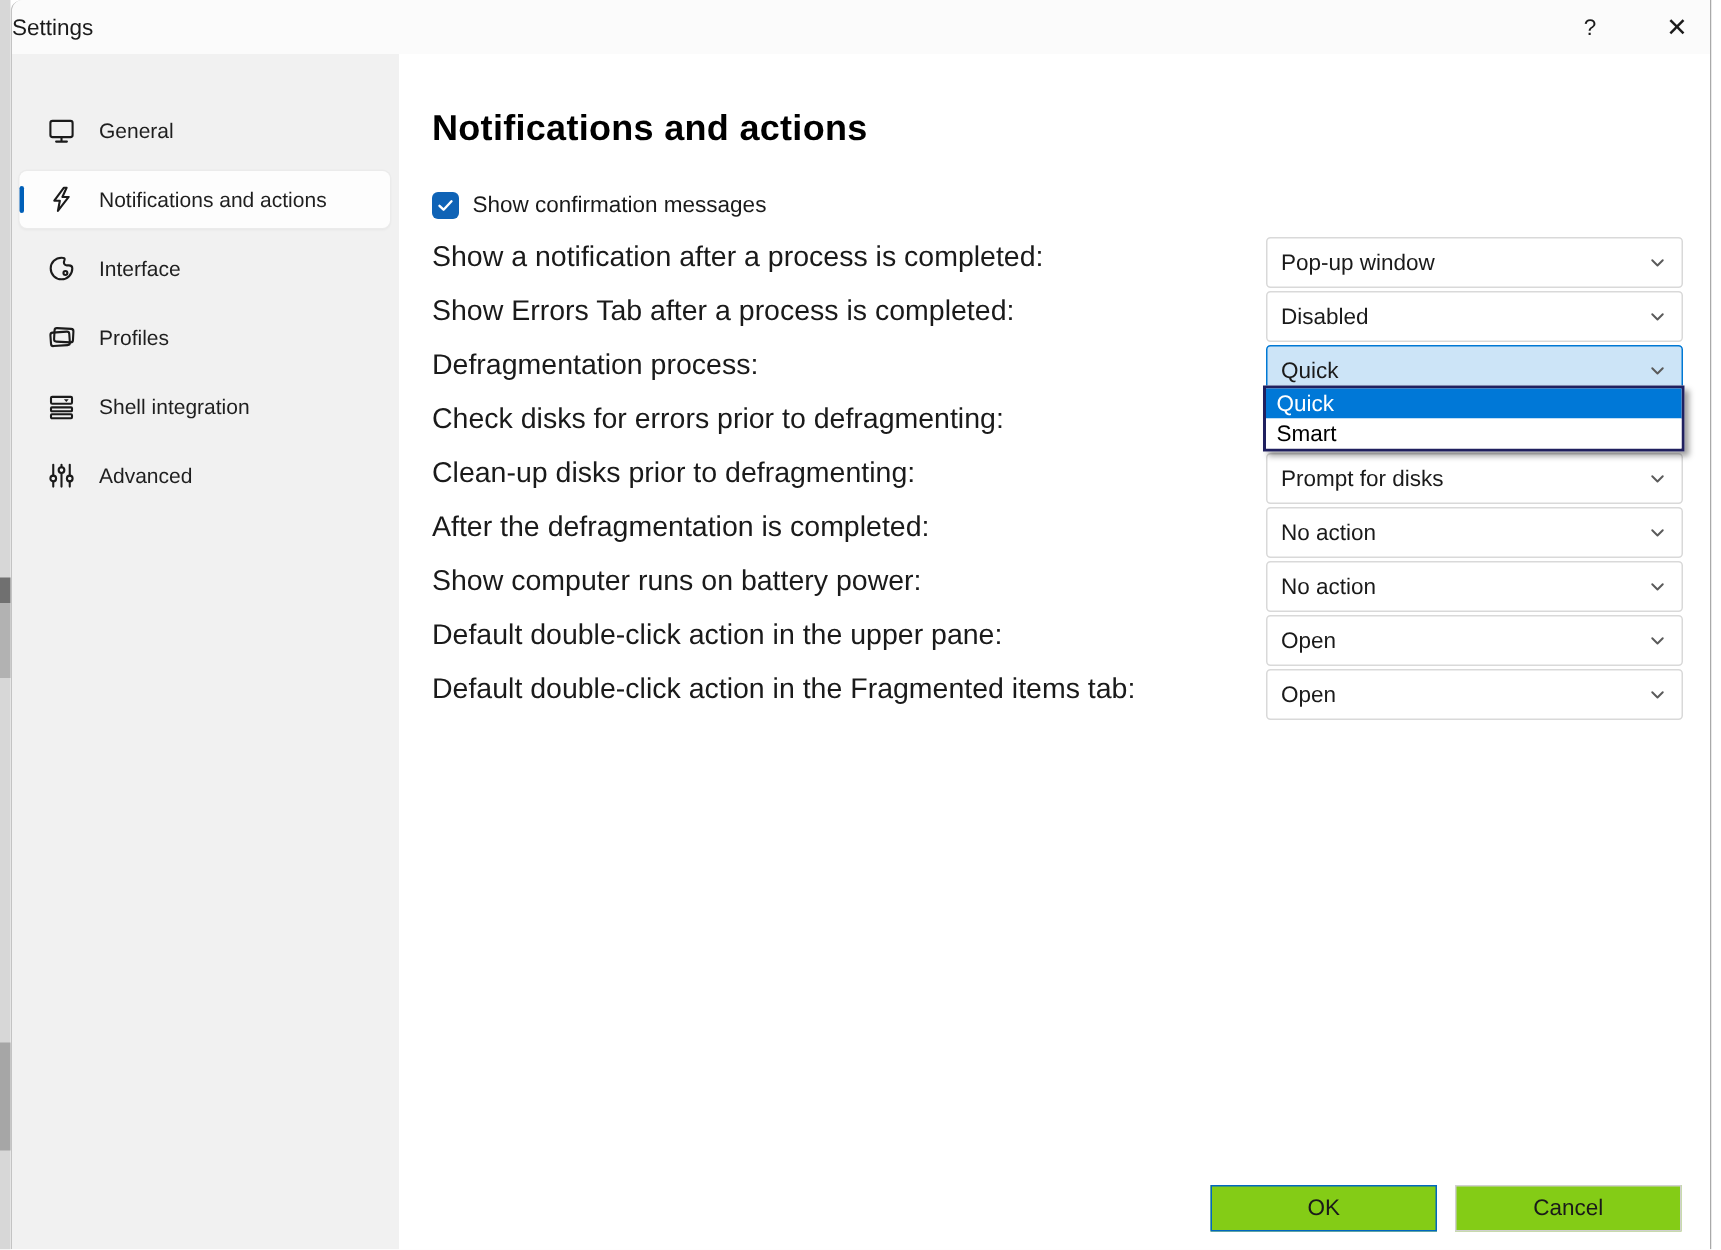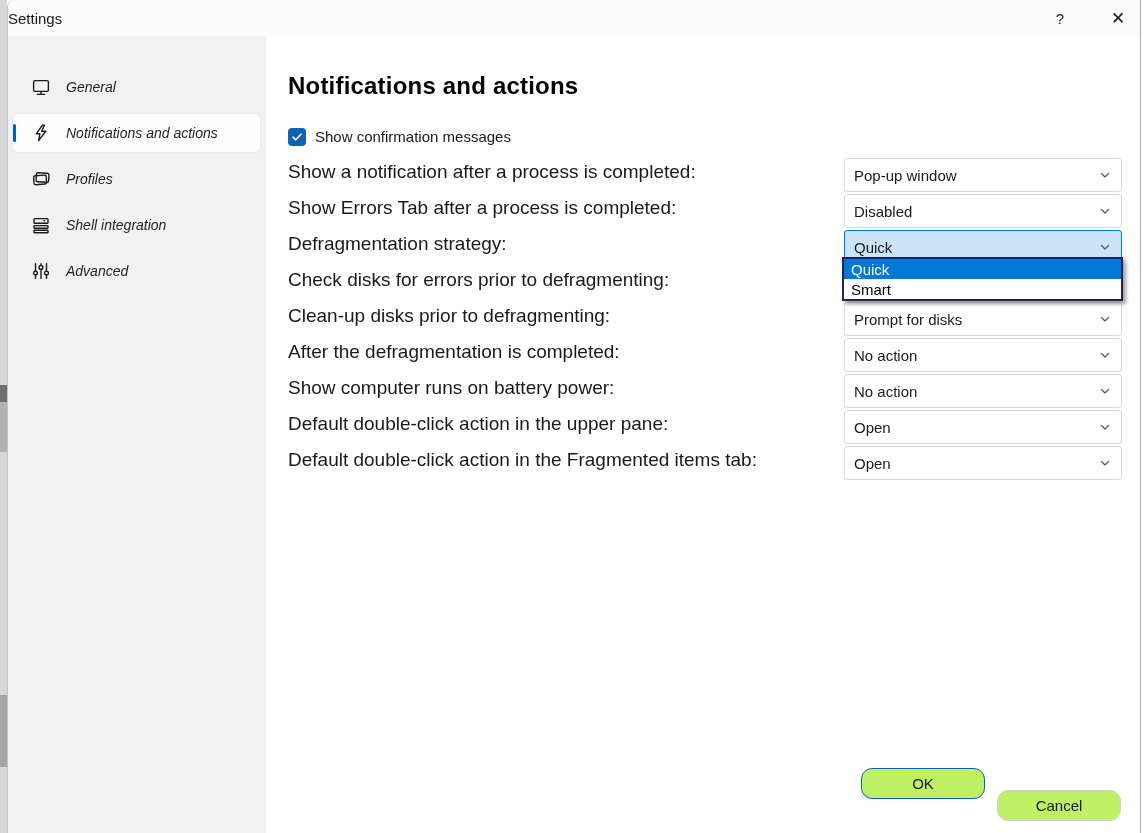--- a/index.html
+++ b/index.html
@@ -28,21 +28,21 @@
     position:absolute; top:3px; width:32px; height:30px;
     display:flex; align-items:center; justify-content:center;
     font-size:15px; color:#1a1a1a; cursor:default;
   }
   .tb-help { left:1036px; }
   .tb-close { left:1094px; font-size:17px; }
 
   .win-body { display:flex; height:797px; }
 
   
-  .sidebar { width:258px; background:#f1f1f1; padding-top:32px; flex-shrink:0;font-style:italic; }
+  .sidebar { width:258px; background:#f1f1f1; padding-top:32px; flex-shrink:0; }
   .sidebar-item {
     position:relative; height:38px; margin:0 6px 8px 5px;
     display:flex; align-items:center; padding-left:18px; gap:15px;
     font-size:14px; color:#1f1f1f; border-radius:5px;
   }
   .sidebar-item.selected { background:#fdfdfd; box-shadow:0 0 0 1px #ebebeb, 0 1px 2px rgba(0,0,0,.05); }
   .sidebar-item .accent {
     display:none; position:absolute; left:0; top:10px; width:3px; height:18px;
     border-radius:3px; background:#005fb8;
   }
@@ -76,25 +76,25 @@
   .dd-list {
     position:absolute; right:17px; top:31px; width:281px; z-index:5;
     background:#fff; border:2px solid #20205f;
     box-shadow:3px 3px 4px rgba(0,0,0,.38);
   }
   .dd-option { height:20px; display:flex; align-items:center; padding:0 7px; font-size:15px; background:#fff; color:#000; }
   .dd-option.highlighted { background:#0078d7; color:#fff; }
 
   .footer { position:absolute; bottom:12px; right:19px; display:flex; gap:12px; }
   .btn {
-    width:124px; height:31px; border-radius:11px; background:#bef264;
+    width:151px; height:31px; border-radius:0; background:#84cc16;
     display:flex; align-items:center; justify-content:center; font-size:15px; color:#1a1a1a;
   }
   .btn.primary { border:1px solid #0067c0; }
-  .btn.secondary { border:1px solid #d0d0d0;margin-top:22px; }
+  .btn.secondary { border:1px solid #d0d0d0; }
 </style>
 </head>
 <body>
 
 <div class="behind-strip" data-name="background-window-edge">
   <div class="behind-seg seg1" data-name="background-window-edge-segment"></div>
   <div class="behind-seg seg2" data-name="background-window-edge-segment"></div>
   <div class="behind-seg seg3" data-name="background-window-edge-segment"></div>
 </div>
 
@@ -120,20 +120,29 @@
           <span data-name="sidebar-item-label">General</span>
         </div>
         <div class="sidebar-item selected" data-name="sidebar-item-notifications-and-actions">
           <span class="accent" data-name="selected-accent-bar"></span>
           <span class="icon" data-name="notifications-icon">
             <svg viewBox="0 0 20 20" fill="none" stroke="#1b1b1b" stroke-width="1.4" stroke-linecap="round" stroke-linejoin="round">
               <path d="M11.5 2.2 L5.2 10.8 H8.9 L7.6 17.6 L14.8 8.3 H10.6 L13.4 2.2 Z"></path>
             </svg>
           </span>
           <span data-name="sidebar-item-label">Notifications and actions</span>
+        </div>
+        <div class="sidebar-item" data-name="sidebar-item-interface">
+          <span class="icon" data-name="palette-icon">
+            <svg viewBox="0 0 20 20" fill="none" stroke="#1b1b1b" stroke-width="1.4" stroke-linecap="round" stroke-linejoin="round">
+              <path d="M10 2.8 a7.2 7.2 0 1 0 7.2 7.2 c0-1.6-1.1-2.1-2.3-2.1 h-1.4 a1.9 1.9 0 0 1-1.9-1.9 c0-.9.5-1.3.5-2.3 C12.1 3.1 11.1 2.8 10 2.8 Z"></path>
+              <circle cx="12.6" cy="13" r="1.3"></circle>
+            </svg>
+          </span>
+          <span data-name="sidebar-item-label">Interface</span>
         </div>
         <div class="sidebar-item" data-name="sidebar-item-profiles">
           <span class="icon" data-name="profiles-icon">
             <svg viewBox="0 0 20 20" fill="none" stroke="#1b1b1b" stroke-width="1.4" stroke-linejoin="round">
               <rect x="2.8" y="6.4" width="12.6" height="9" rx="1.6" transform="rotate(-4 9 11)"></rect>
               <rect x="5.2" y="4" width="12.6" height="9" rx="1.6" transform="rotate(3 11.5 8.5)"></rect>
             </svg>
           </span>
           <span data-name="sidebar-item-label">Profiles</span>
         </div>
@@ -195,21 +204,21 @@
             <div class="dd" data-name="dropdown">
               <span data-name="dropdown-value">Disabled</span>
               <span class="chev" data-name="chevron-down-icon">
                 <svg width="14" height="14" viewBox="0 0 14 14" fill="none" stroke="#5a5a5a" stroke-width="1.3" stroke-linecap="round" stroke-linejoin="round">
                   <path d="M3.5 5.5 L7 9 L10.5 5.5"></path>
                 </svg>
               </span>
             </div>
           </div>
           <div class="setting-row" data-name="setting-row">
-            <span class="row-label" data-name="setting-label">Defragmentation strategy:</span>
+            <span class="row-label" data-name="setting-label">Defragmentation process:</span>
             <div class="dd focused" data-name="dropdown">
               <span data-name="dropdown-value">Quick</span>
               <span class="chev" data-name="chevron-down-icon">
                 <svg width="14" height="14" viewBox="0 0 14 14" fill="none" stroke="#5a5a5a" stroke-width="1.3" stroke-linecap="round" stroke-linejoin="round">
                   <path d="M3.5 5.5 L7 9 L10.5 5.5"></path>
                 </svg>
               </span>
             </div>
             <div class="dd-list" data-name="dropdown-open-list">
               <div class="dd-option highlighted" data-name="dropdown-option">Quick</div>

